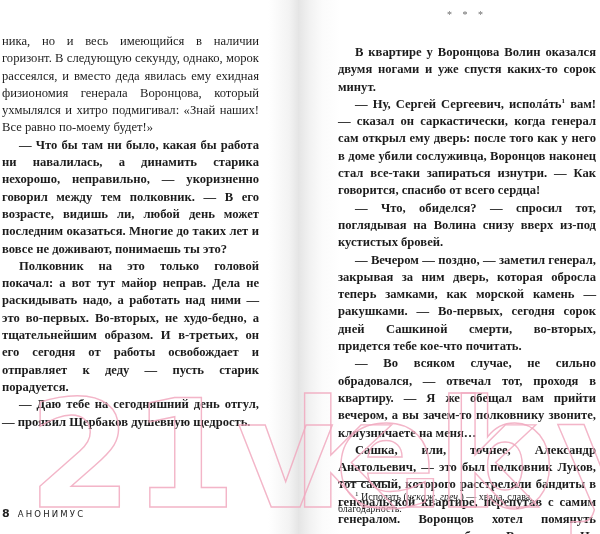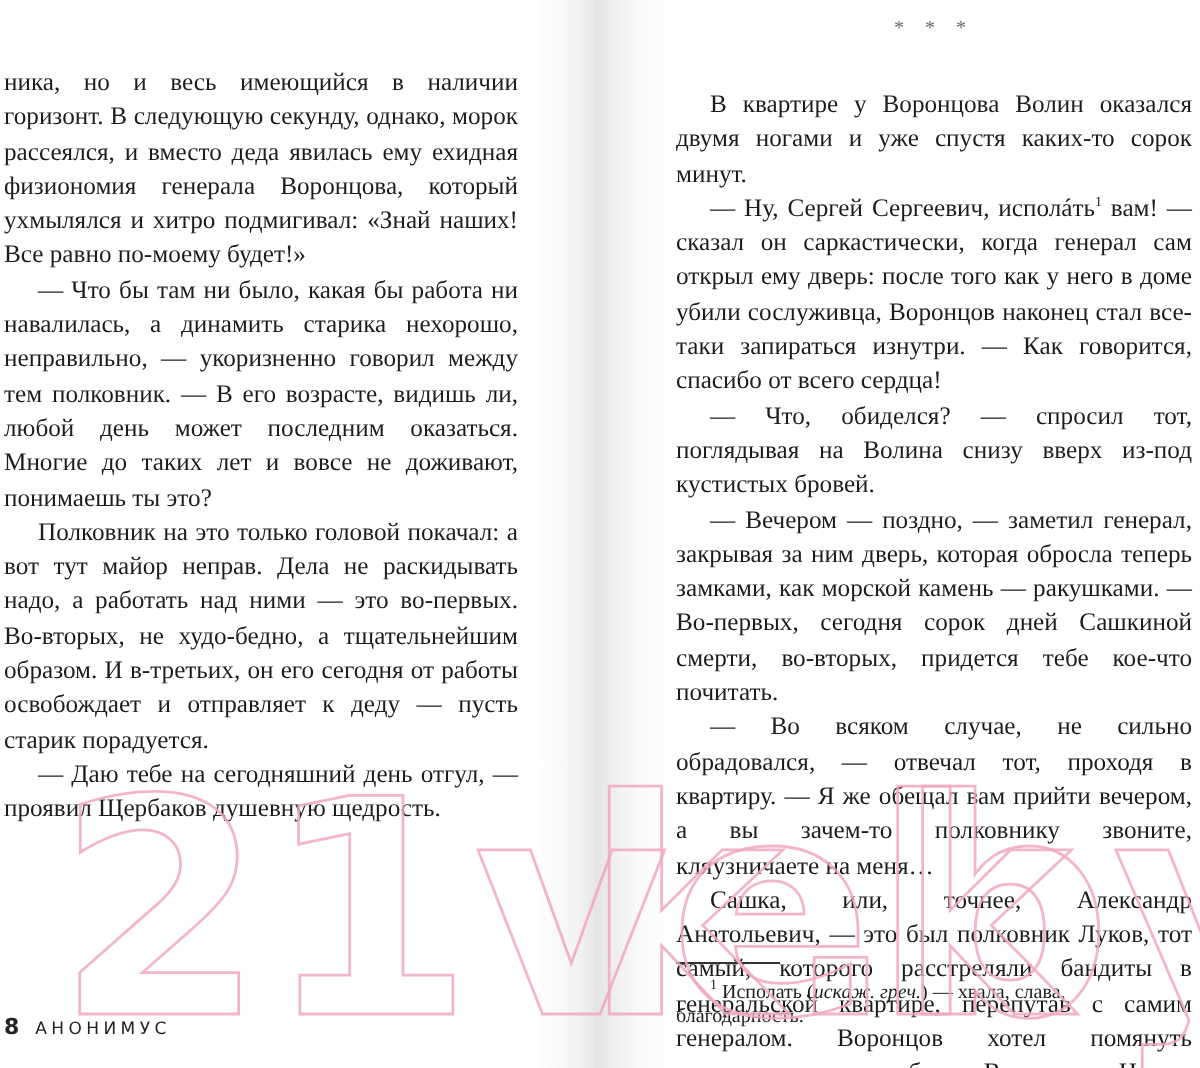--- a/index.html
+++ b/index.html
@@ -23,21 +23,21 @@
       position: absolute;
       font-family: "Liberation Serif", "DejaVu Serif", serif;
       font-size: 12.6px;
       line-height: 17.3px;
       text-align: justify;
       hyphens: manual;
     }
     .page-left .text-block { left: 2px; top: 17px; width: 257px; }
     .page-right .text-block { left: 40px; top: 44px; width: 258px; }
     .text-block p { margin: 0; text-indent: 0; }
-    .text-block p.indent { text-indent: 17px; }
+    .text-block p.indent { text-indent: 17px; font-weight: bold; }
     .text-block p.noindent { text-indent: 0; margin-top: 16px; }
     .asterisks {
       position: absolute; left: 40px; top: 9px; width: 258px;
       text-align: center; font-size: 10px; color: #6a6a6a; letter-spacing: 4px;
       font-family: "Liberation Serif", serif;
     }
     sup.fn { font-size: 7px; vertical-align: super; line-height: 0; }
     .fn-rule {
       position: absolute; left: 40px; top: 481px; width: 52px; height: 0;
       border-top: 1px solid #333;

